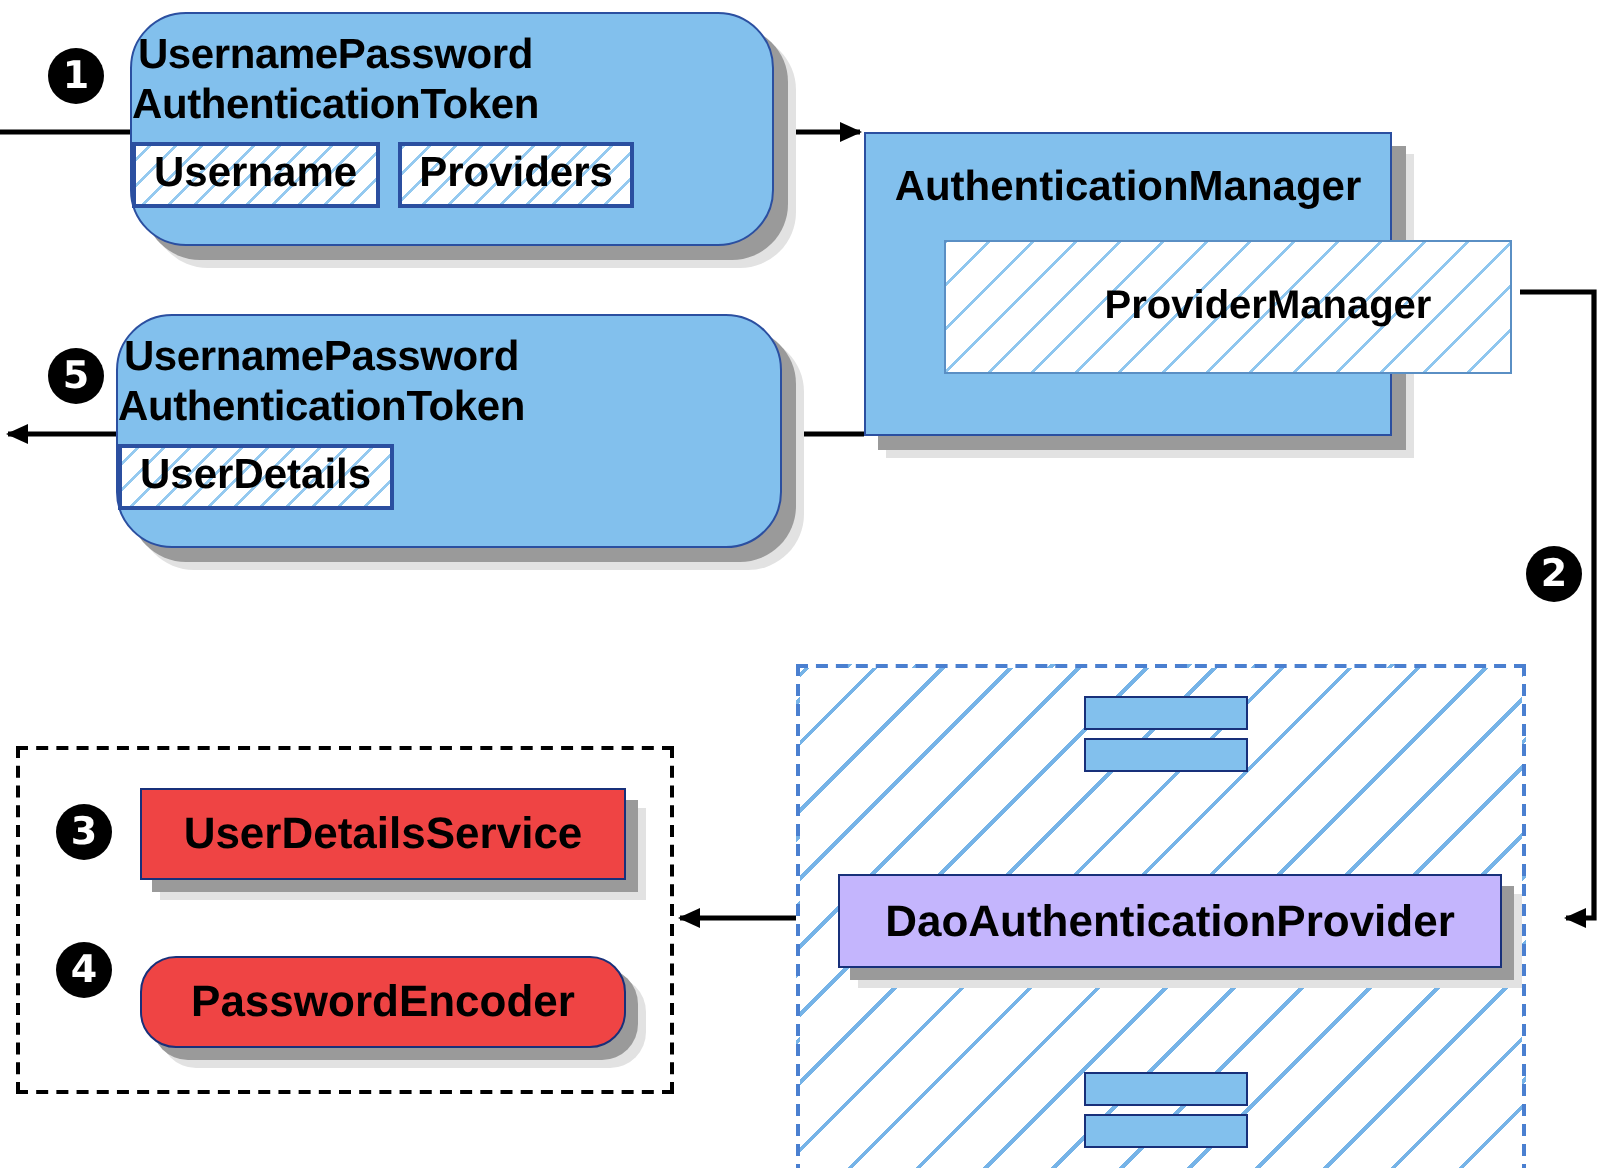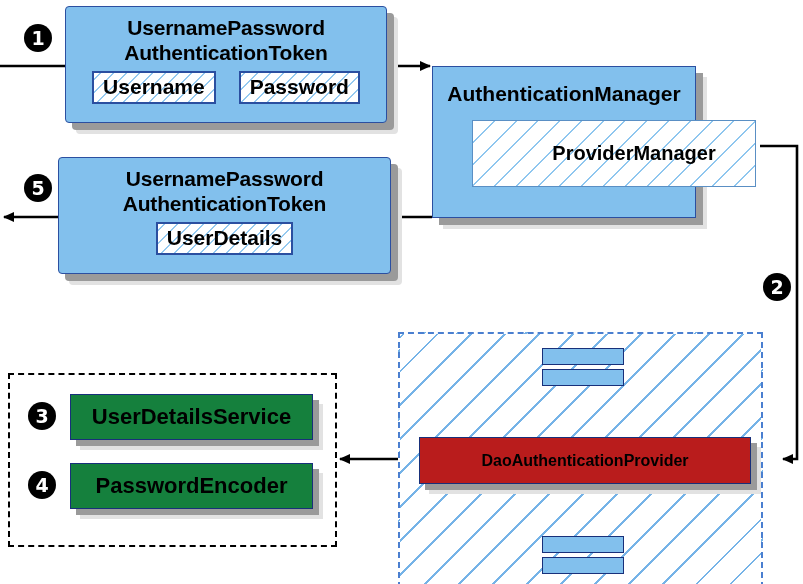--- a/index.html
+++ b/index.html
@@ -19,39 +19,39 @@
     left:0; top:0;
     width:803px;
     height:584px;
   }
   .node{ position:absolute; box-sizing:border-box; }
 
   
   .token-box{
     background:#82c0ed;
     border:1.5px solid #2b4fa0;
-    border-radius:4px;
+    border-radius:28px;
     box-shadow:7px 7px 0 0 #9a9a9a, 11px 11px 0 0 #e2e2e2;
     display:flex;
     flex-direction:column;
-    align-items:center;
+    align-items:flex-start;
     z-index:5;
   }
   .token-title{
     font-weight:bold;
     font-size:21px;
     line-height:25px;
     color:#000;
     text-align:center;
     margin-top:8px;
     letter-spacing:-0.2px;
   }
   .token-fields{
     display:flex;
-    gap:23px;
+    gap:9px;
     margin-top:6px;
   }
   .field-box{
     background:#ffffff;
     border:2px solid #2b4fa0;
     font-weight:bold;
     font-size:21px;
     color:#000;
     padding:2px 9px 3px 9px;
     text-align:center;
@@ -115,49 +115,49 @@
     background-image:repeating-linear-gradient(
         -45deg,
         rgba(130,192,237,0) 0px,
         rgba(130,192,237,0) 22px,
         rgba(110,175,230,0.95) 22px,
         rgba(110,175,230,0.95) 24px);
     z-index:2;
   }
   .dao-box{
     position:absolute;
-    background:#b91c1c;
+    background:#c4b5fd;
     border:1.5px solid #18307a;
     box-shadow:6px 6px 0 0 #9a9a9a, 10px 10px 0 0 #e2e2e2;
     display:flex;
     align-items:center;
     justify-content:center;
     font-weight:bold;
-    font-size:16px;
+    font-size:22px;
     color:#000;
     white-space:nowrap;
     z-index:6;
   }
   .bar{
     position:absolute;
     background:#82c0ed;
     border:1.5px solid #18307a;
     z-index:6;
   }
 
   
   .deps-zone{
     position:absolute;
     border:2.5px dashed #000000;
     background:#ffffff;
     z-index:2;
   }
   .dep-box{
     position:absolute;
-    background:#15803d;
+    background:#ef4444;
     border:1.5px solid #18307a;
     box-shadow:6px 6px 0 0 #9a9a9a, 10px 10px 0 0 #e2e2e2;
     display:flex;
     align-items:center;
     justify-content:center;
     font-weight:bold;
     font-size:22px;
     color:#000;
     white-space:nowrap;
     z-index:6;
@@ -217,21 +217,21 @@
     <line x1="584" y1="487" x2="584" y2="533" stroke="#000" stroke-width="4" marker-start="url(#arrowUp)" marker-end="url(#arrowDn)"></line>
   </svg>
 
   <div class="node token-box" style="left:65px; top:6px; width:322px; height:117px;">
     <div class="token-title">
       <span>UsernamePassword</span><br>
       <span>AuthenticationToken</span>
     </div>
     <div class="token-fields">
       <div class="field-box">Username</div>
-      <div class="field-box">Password</div>
+      <div class="field-box">Providers</div>
     </div>
   </div>
 
   <div class="node token-box" style="left:58px; top:157px; width:333px; height:117px;">
     <div class="token-title">
       <span>UsernamePassword</span><br>
       <span>AuthenticationToken</span>
     </div>
     <div class="token-fields">
       <div class="field-box">UserDetails</div>
@@ -255,21 +255,21 @@
 
   <div class="dao-box" style="left:419px; top:437px; width:330px; height:45px;">DaoAuthenticationProvider</div>
 
   <div class="bar" style="left:542px; top:536px; width:80px; height:15px;"></div>
   <div class="bar" style="left:542px; top:557px; width:80px; height:15px;"></div>
 
   <div class="deps-zone" style="left:8px; top:373px; width:325px; height:170px;"></div>
 
   <div class="dep-box" style="left:70px; top:394px; width:241px; height:44px;">UserDetailsService</div>
 
-  <div class="dep-box" style="left:70px; top:463px; width:241px; height:44px;">PasswordEncoder</div>
+  <div class="dep-box" style="left:70px; top:478px; width:241px; height:44px;border-radius:18px;">PasswordEncoder</div>
 
   <div class="badge" style="left:24px; top:24px;">1</div>
   <div class="badge" style="left:24px; top:174px;">5</div>
   <div class="badge" style="left:763px; top:273px;">2</div>
   <div class="badge" style="left:28px; top:402px;">3</div>
   <div class="badge" style="left:28px; top:471px;">4</div>
 
 </div>
 
 </body></html>

